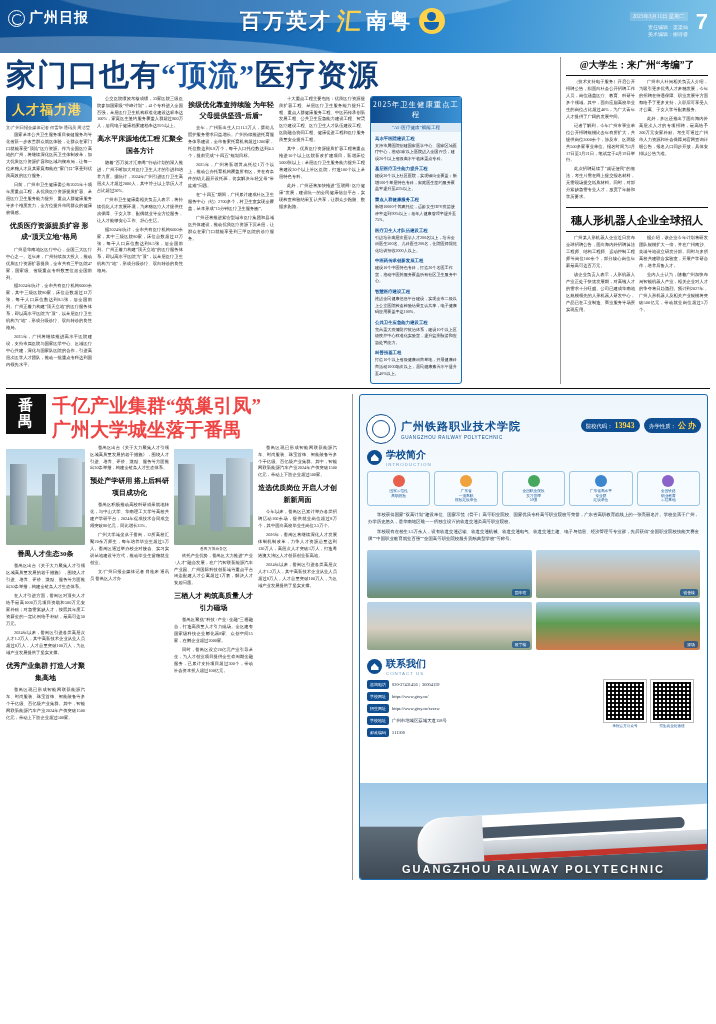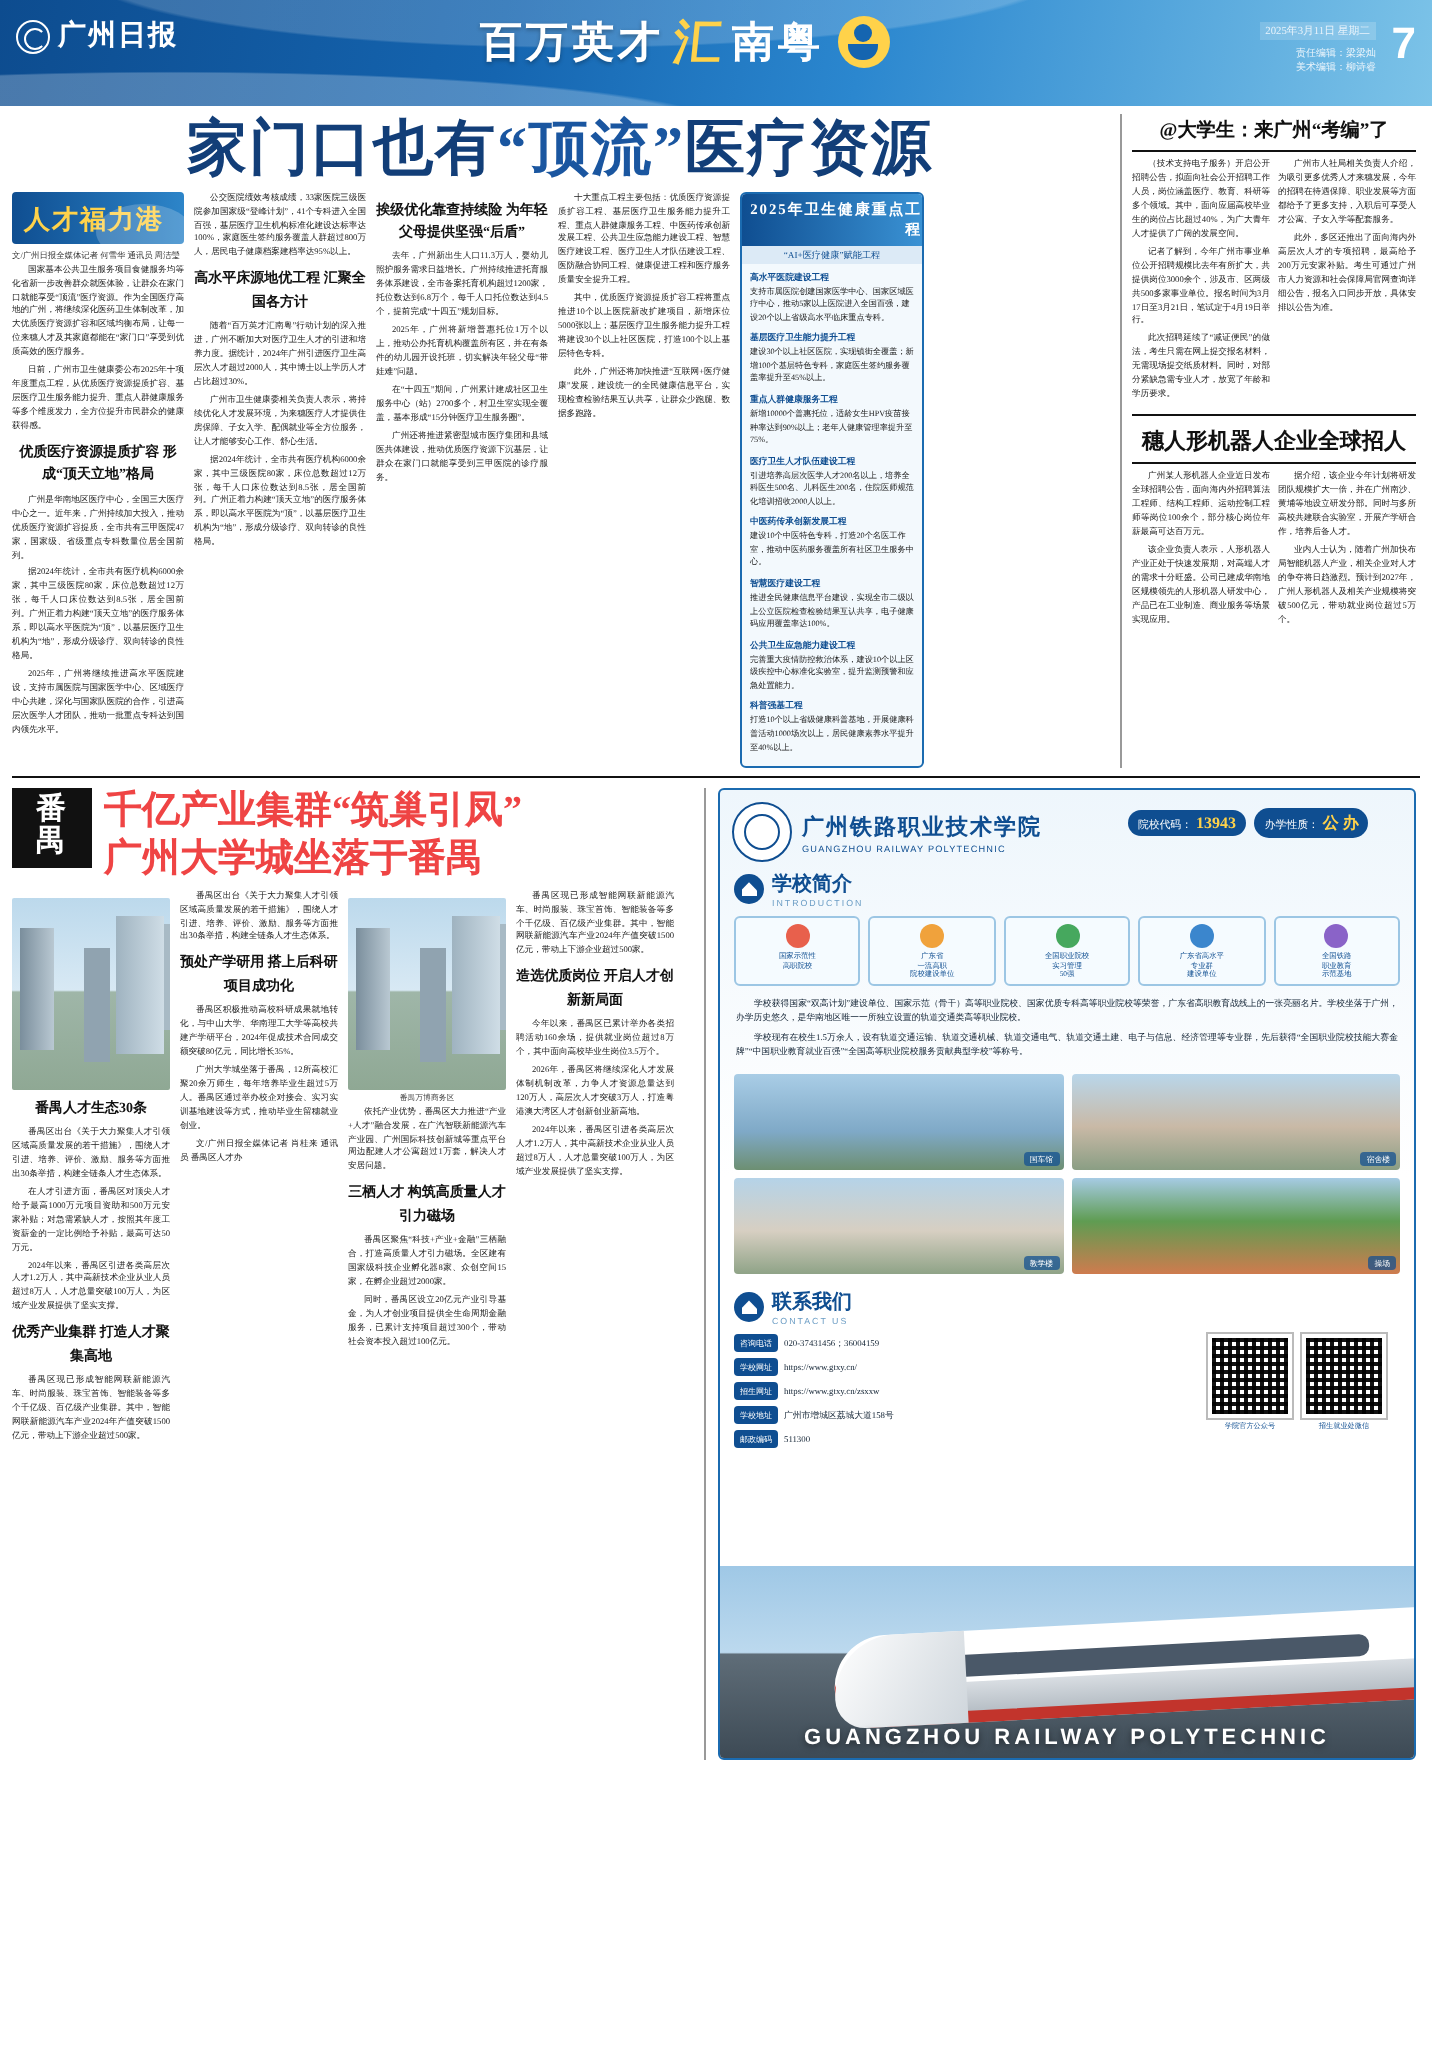--- a/index.html
+++ b/index.html
@@ -80,21 +80,21 @@
   .top-wrap { position:relative; padding:4px 6px 0; }
   .top-grid { display:flex; gap:6px; }
   .left-block { width:548px; }
   .right-block { width:148px; border-left:1px solid #999; padding-left:5px;}
 
   .kicker {
     text-align:center; font-size:8.4px; color:#111; font-weight:bold;
     font-family:"Liberation Serif", serif; margin:3px 0 1px;
   }
   .headline {
-    text-align:center; font-size:30px; font-weight:bold; color:#123e78;
+    font-size:30px; font-weight:bold; color:#123e78;
     font-family:"Liberation Serif", serif; letter-spacing:1px;
     margin:1px 0 4px; line-height:1.12;
   }
   .hl-quote { color:#1a56a0; }
 
   .main-cols { display:flex; gap:5px; margin-top:3px; }
   .mcol { width:86px; }
   .mcol.wide { width:92px; }
 
   
@@ -112,21 +112,21 @@
     background:rgba(255,255,255,.2); border-radius:50%;
   }
   .byline { font-size:4.2px; color:#333; margin-bottom:2px; font-family:"Liberation Serif", serif;}
 
   
   .feature-box {
     border:1px solid #1b6bb0; border-radius:3px; overflow:hidden; background:#f3f9fd;
   }
   .fb-head {
     background:linear-gradient(90deg,#0f4e91,#3a92d4); color:#fff;
-    font-size:7.4px; font-weight:bold; text-align:right; padding:3px 0;
+    font-size:7.4px; font-weight:normal; text-align:center; padding:3px 0;
     font-family:"Liberation Serif", serif; letter-spacing:1px;
   }
   .fb-sub {
     background:#dceaf6; color:#0f4e91; font-size:4.6px; text-align:center; padding:2px 0;
     font-family:"Liberation Serif", serif;
   }
   .fb-body { padding:3px 4px; font-size:4.1px; line-height:1.6; color:#1a1a1a; font-family:"Liberation Serif", serif;}
   .fb-item { margin-bottom:3px; }
   .fb-item b { color:#0f4e91; display:block; font-size:4.4px; margin-bottom:1px;}
 
@@ -180,22 +180,22 @@
   .bl-cols { display:flex; gap:5px; margin-top:3px;}
   .blc { width:79px; }
 
   
   .ad {
     position:relative; border:1px solid #1b6bb0; border-radius:3px; overflow:hidden;
     background:linear-gradient(180deg,#eef6fc,#ffffff 40%);
     height:486px;
   }
   .ad-top {
-    display:flex; align-items:flex-start; justify-content:flex-start;
-    padding:6px 6px 2px;
+    display:flex; align-items:flex-start; justify-content:space-between;
+    padding:19px 6px 2px;
     gap:43px;
   }
   .ad-logo-row { display:flex; align-items:center; gap:5px;}
   .ad-seal {
     width:30px;height:30px;border-radius:50%;
     background:#fff; border:1.6px solid #0f4e91; position:relative;
   }
   .ad-seal::after{
     content:""; position:absolute; left:5px; top:5px; right:5px; bottom:5px;
     border-radius:50%; border:1px solid #0f4e91;

